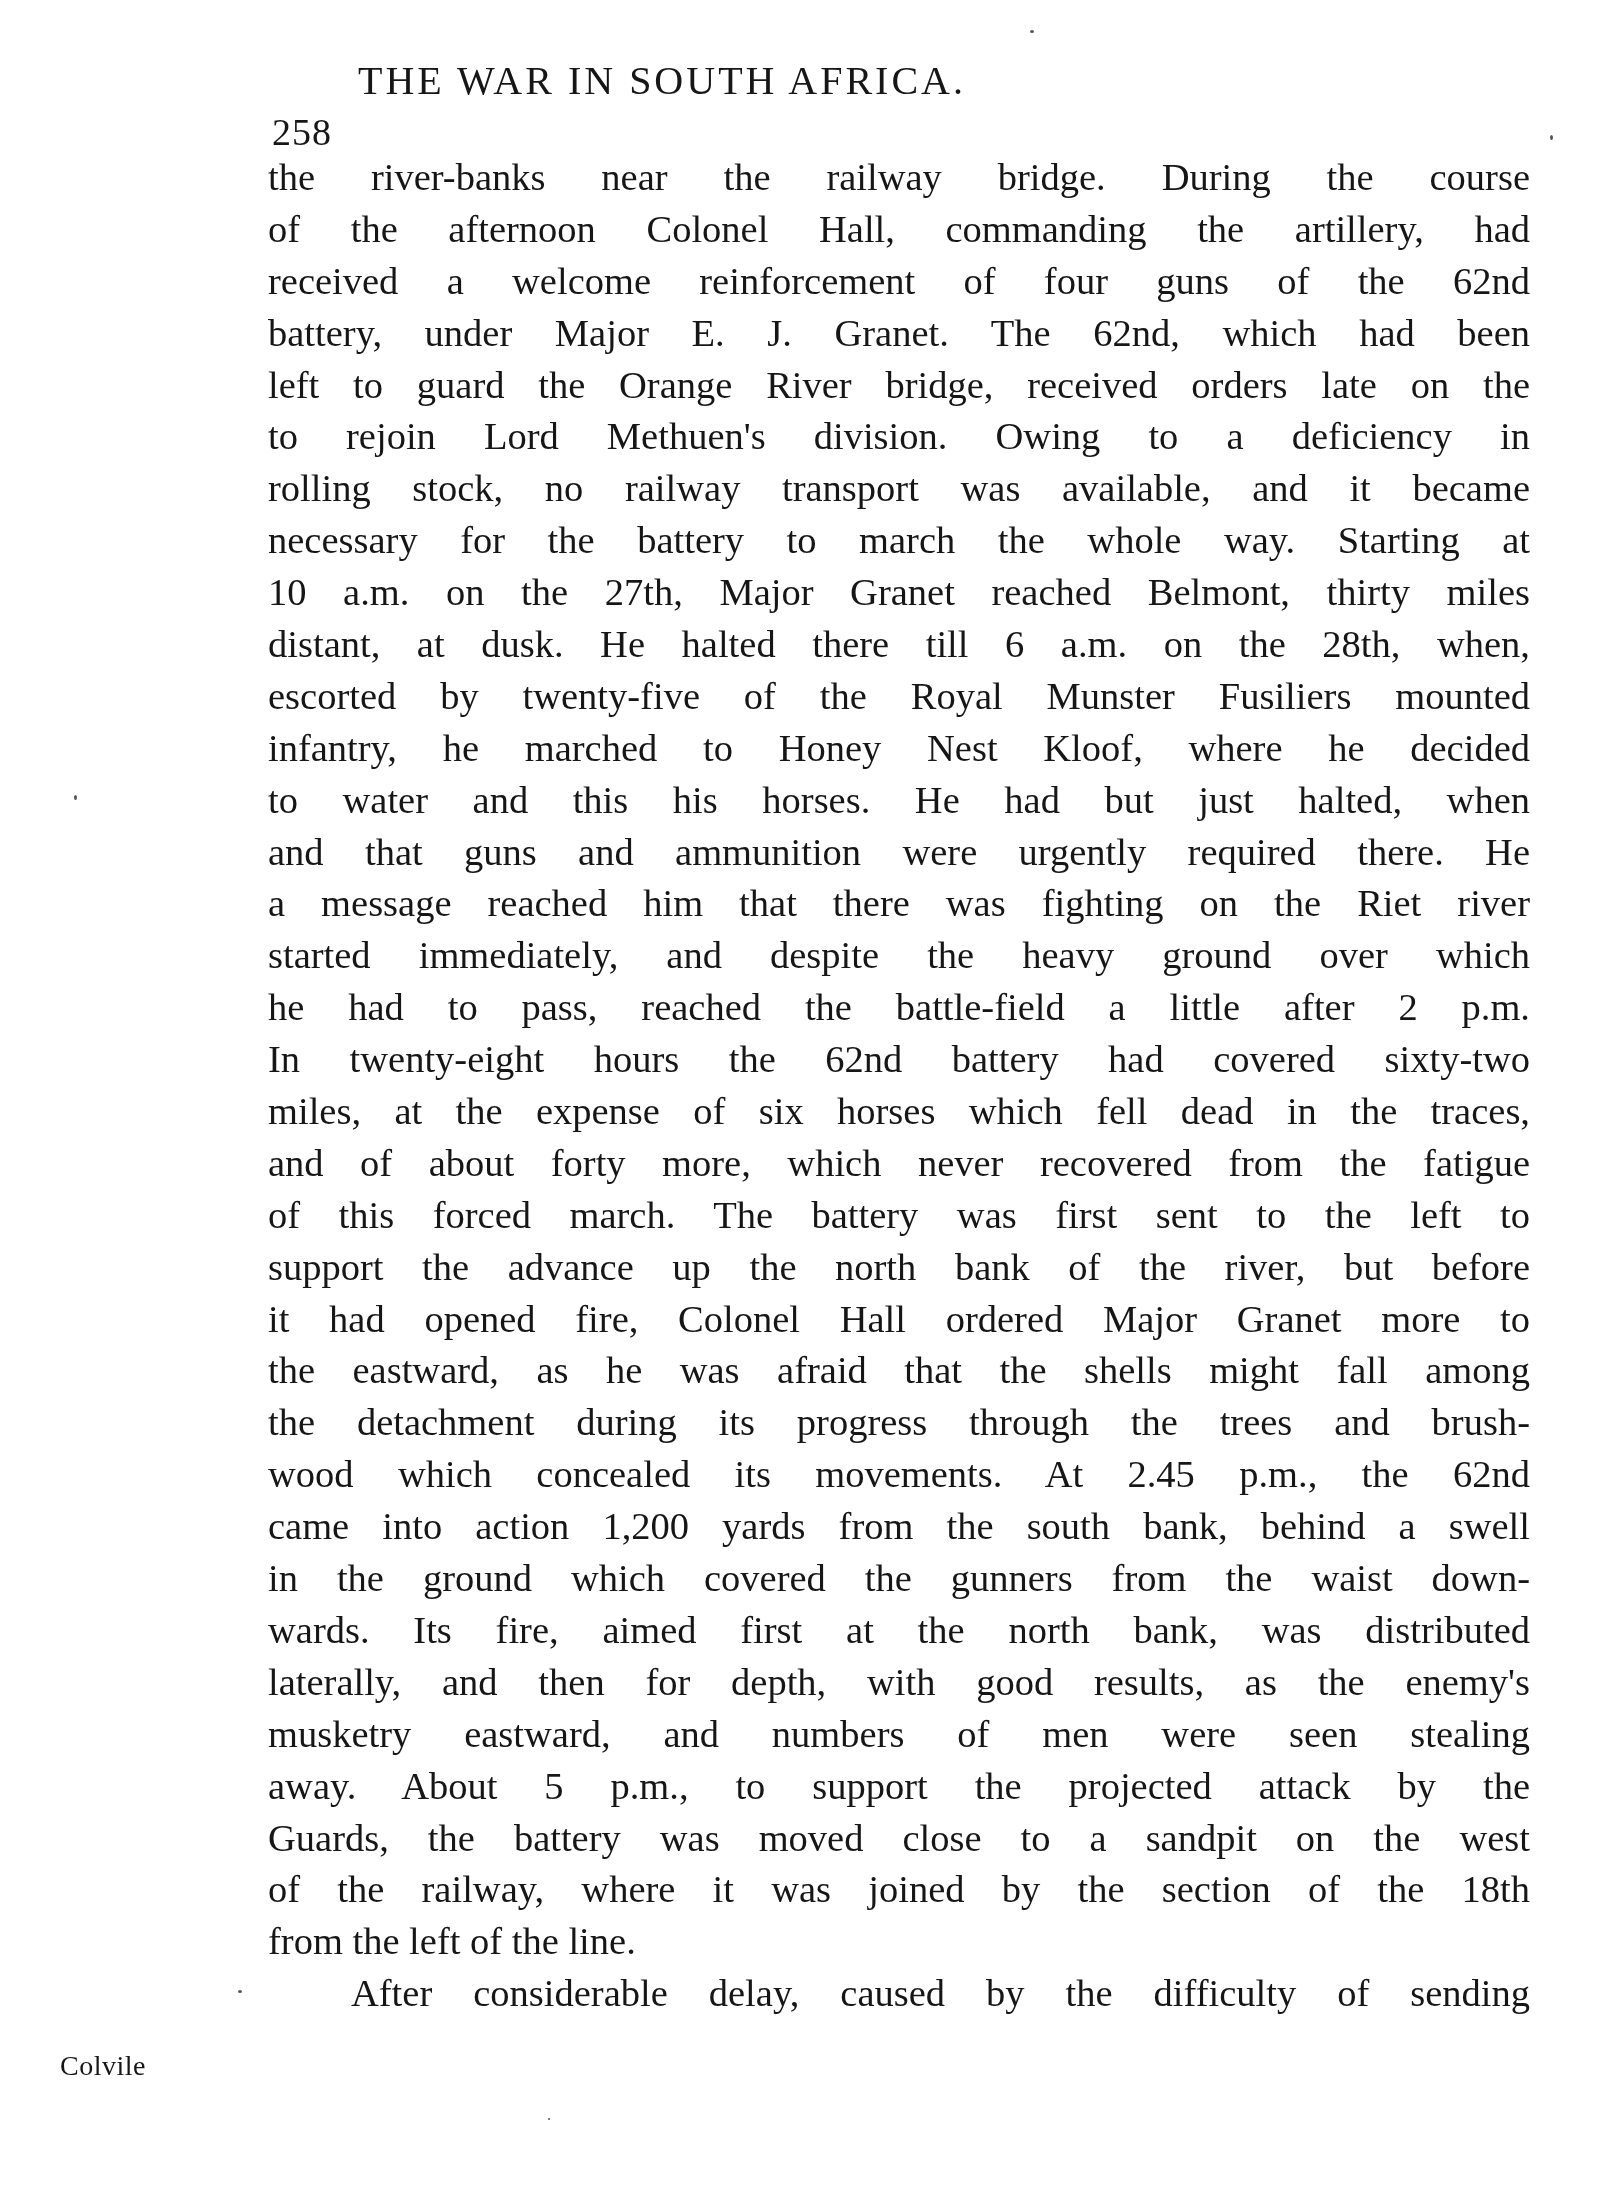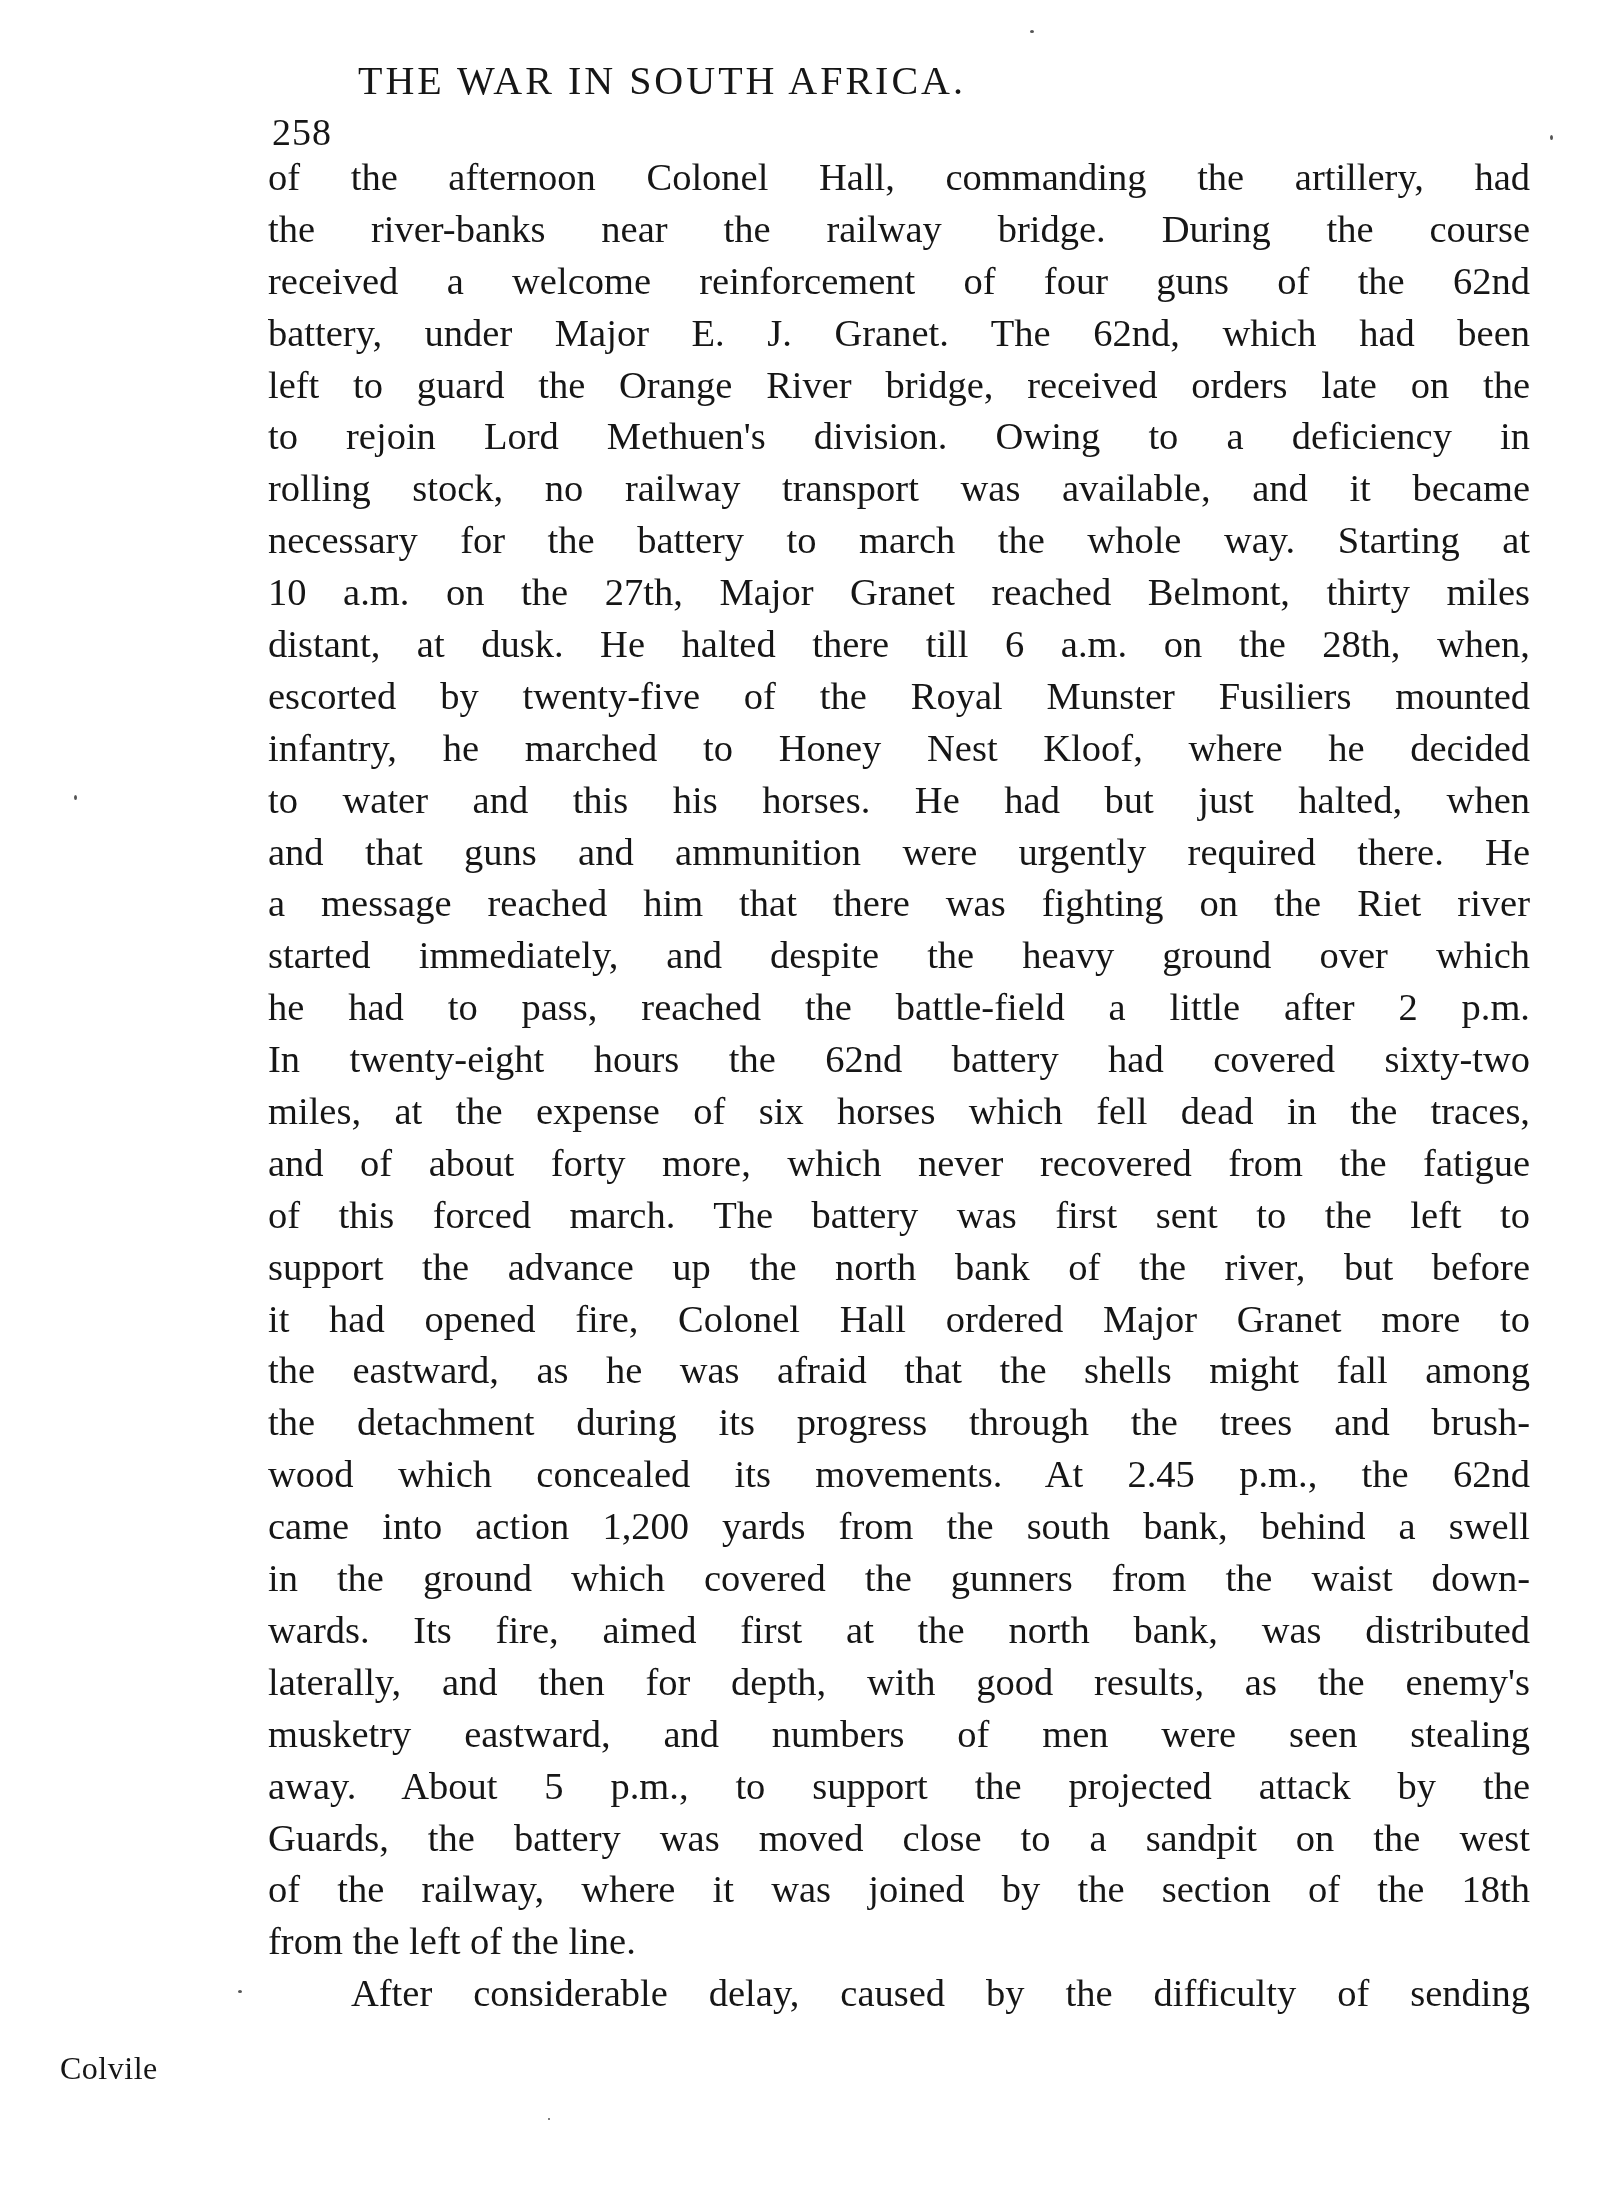--- a/index.html
+++ b/index.html
@@ -51,39 +51,39 @@
     text-align: right;
     text-align-last: left;
   }
   .line.indent {
     padding-left: 83px;
   }
   .margin-note {
     position: absolute;
     left: 60px;
     top: 2050px;
-    font-size: 32px;
+    font-size: 28px;
     letter-spacing: 0.5px;
   }
   .speck {
     position: absolute;
     background: #555;
     border-radius: 50%;
   }
 </style>
 </head>
 <body>
 
 <div class="page-number">258</div>
 <div class="running-head">THE WAR IN SOUTH AFRICA.</div>
 
 <div class="body-text">
   <div>
+    <span class="line">the river-banks near the railway bridge.  During the course</span>
     <span class="line">of the afternoon Colonel Hall, commanding the artillery, had</span>
-    <span class="line">the river-banks near the railway bridge.  During the course</span>
     <span class="line">received a welcome reinforcement of four guns of the 62nd</span>
     <span class="line">battery, under Major E. J. Granet.  The 62nd, which had been</span>
     <span class="line">left to guard the Orange River bridge, received orders late on the</span>
     <span class="line">to rejoin Lord Methuen's division.  Owing to a deficiency in</span>
     <span class="line">rolling stock, no railway transport was available, and it became</span>
     <span class="line">necessary for the battery to march the whole way.  Starting at</span>
     <span class="line">10 a.m. on the 27th, Major Granet reached Belmont, thirty miles</span>
     <span class="line">distant, at dusk.  He halted there till 6 a.m. on the 28th, when,</span>
     <span class="line">escorted by twenty-five of the Royal Munster Fusiliers mounted</span>
     <span class="line">infantry, he marched to Honey Nest Kloof, where he decided</span>

